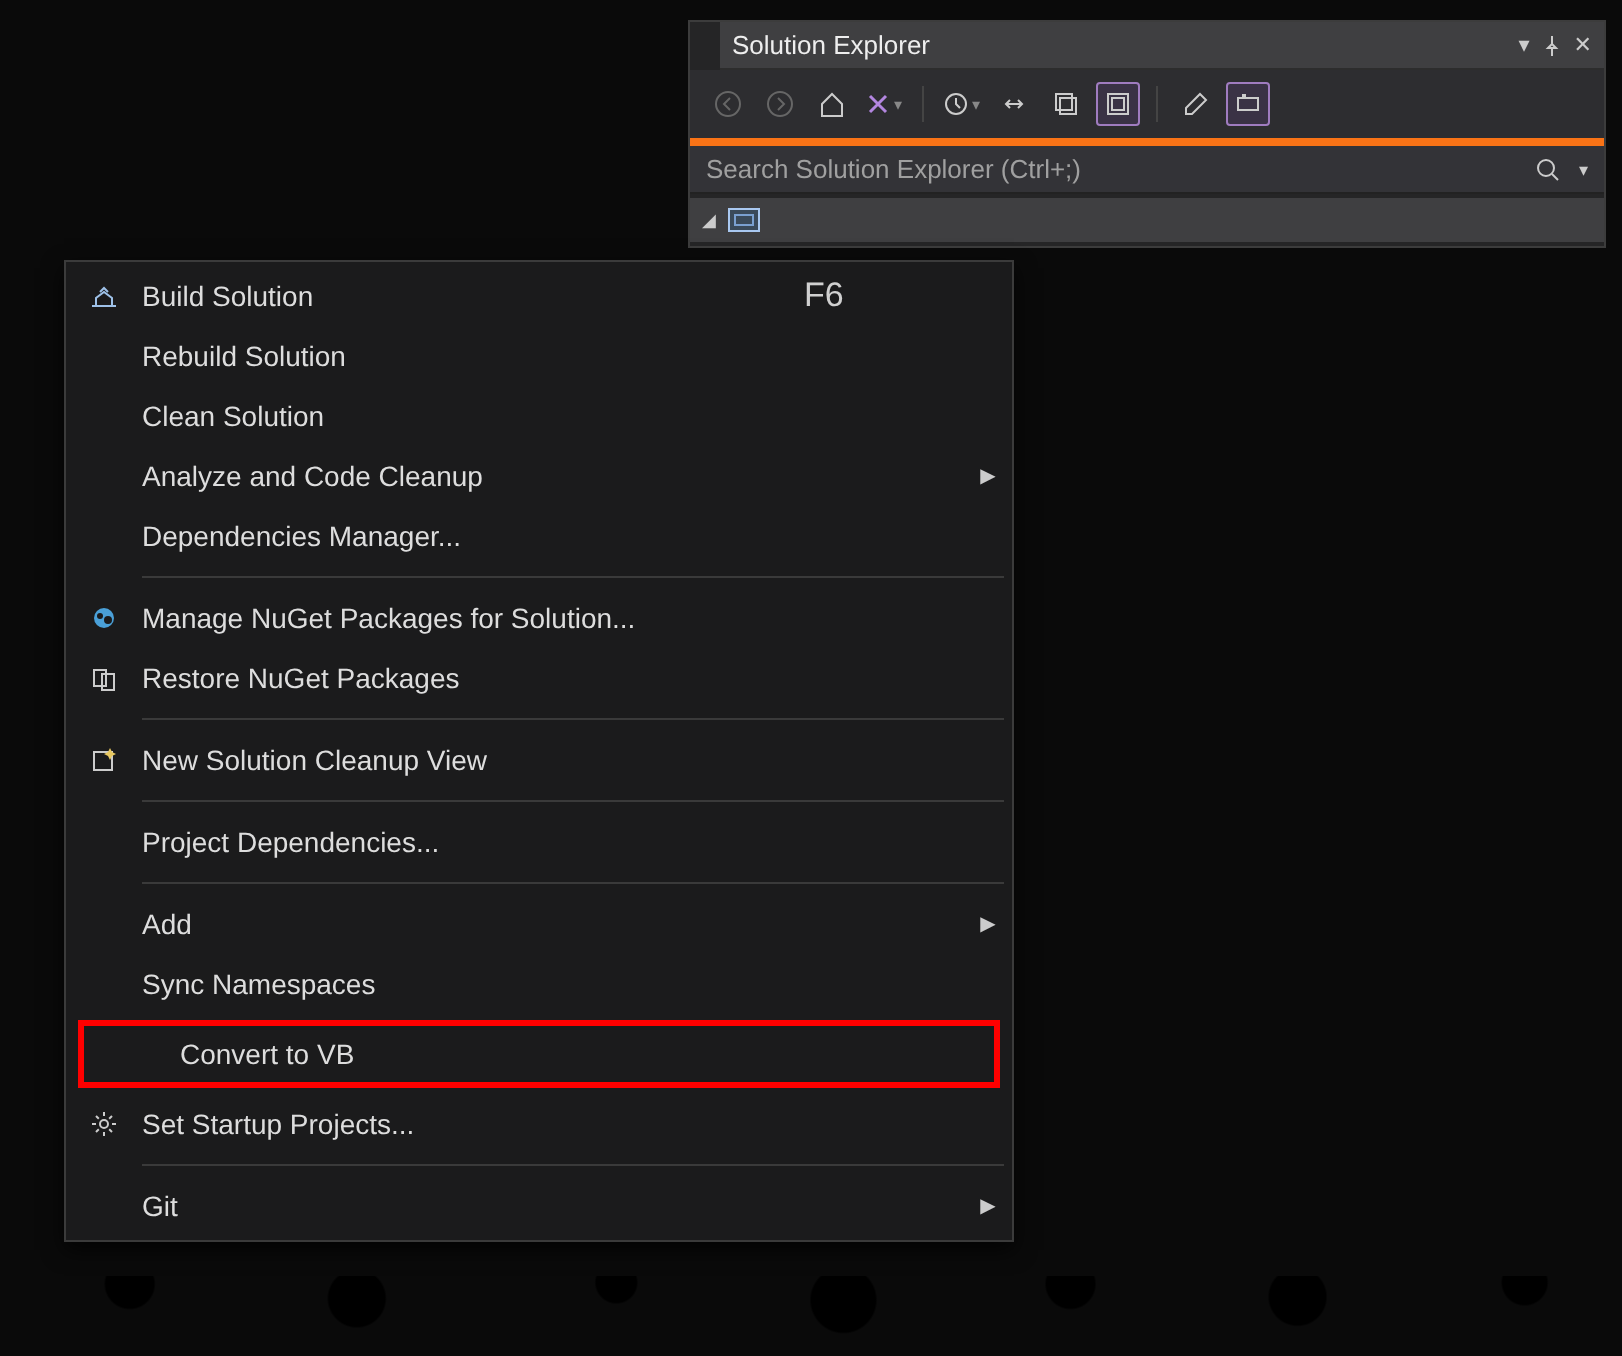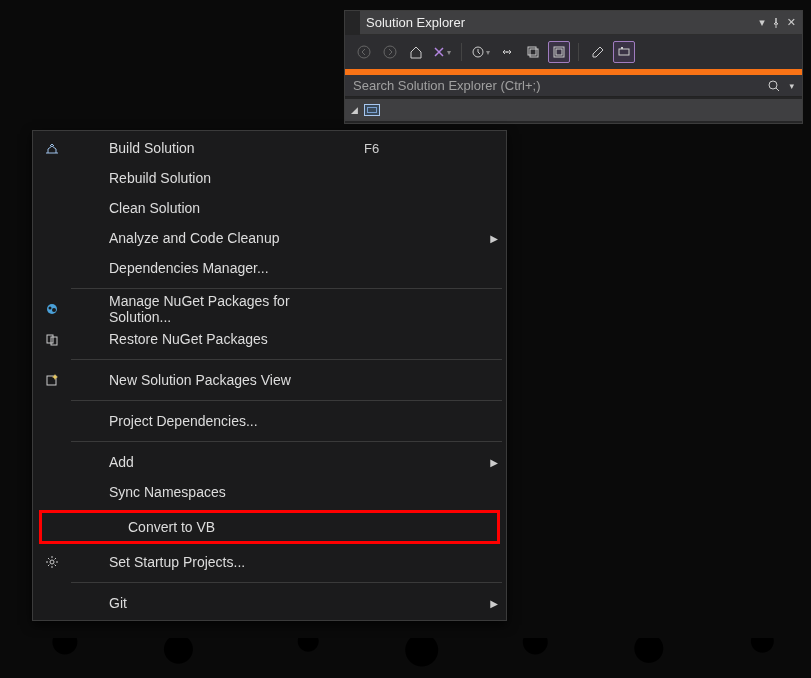--- a/index.html
+++ b/index.html
@@ -49,21 +49,21 @@
     display: flex; align-items: center; justify-content: center;
     color: #b0b0b0; border:1px solid transparent; border-radius:2px;
   }
   .tb-btn.nav { color:#6a6a6a; }
   .tb-btn.active { border:1px solid #a07cc0; background:#3a3245; }
   .tb-sep { width:1px; height:18px; background:#444; margin:0 4px; }
   .tb-drop::after { content:"▾"; font-size:8px; color:#888; margin-left:2px; }
   .se-search {
     background:#333337; height:28px; display:flex; align-items:center;
     padding:0 8px; color:#a0a0a0; font-size:13px; justify-content:space-between;
-    border-top:6px solid #f97316; border-bottom:1px solid #222;
+    border-top:4px solid #f97316; border-bottom:1px solid #222;
   }
   .se-search-right { display:flex; gap:8px; align-items:center; color:#ccc; }
   .se-tree {
     background:#252526; padding:2px 0;
   }
   .se-row {
     background:#3f3f41;
     height:22px; display:flex; align-items:center; gap:6px;
     padding:0 6px; color:#eee;
   }
@@ -91,28 +91,27 @@
     flex-direction: column;
     padding: 2px 0;
   }
   .ctx-item {
     height: 30px;
     display: flex;
     align-items: center;
     color: #ddd;
     font-size: 14px;
     position: relative;
-    gap: 38px;
   }
   .ctx-icon {
     width: 38px; display:flex; align-items:center; justify-content:center;
     color:#c9c9c9;
   }
   .ctx-label { flex:1; }
-  .ctx-shortcut { width:80px; color:#d0d0d0; font-size:13px; }
+  .ctx-shortcut { width:80px; color:#d0d0d0; font-size:17px; }
   .ctx-sub { width:24px; color:#ccc; font-size:10px; text-align:center; }
   .ctx-sep {
     height:1px; background:#3a3a3a; margin:5px 4px 5px 38px;
   }
   .highlight-box {
     border: 3px solid #ff0000;
     margin: 3px 6px;
     height: 34px;
     display:flex; align-items:center;
   }
@@ -298,21 +297,21 @@
 
   <div class="ctx-sep"></div>
 
   <div class="ctx-item">
     <span class="ctx-icon">
         <svg width="14" height="14" viewBox="0 0 14 14">
           <rect x="2" y="3" width="9" height="9" fill="none" stroke="#ccc"></rect>
           <path d="M10 1l1 2 2 1-2 1-1 2-1-2-2-1 2-1z" fill="#e8c860"></path>
         </svg>
       </span>
-    <span class="ctx-label">New Solution Packages View</span>
+    <span class="ctx-label">New Solution Cleanup View</span>
     <span class="ctx-shortcut"></span>
       <span class="ctx-sub"></span>
   </div>
 
   <div class="ctx-sep"></div>
 
   <div class="ctx-item">
     <span class="ctx-icon"></span>
     <span class="ctx-label">Project Dependencies...</span>
     <span class="ctx-shortcut"></span>

